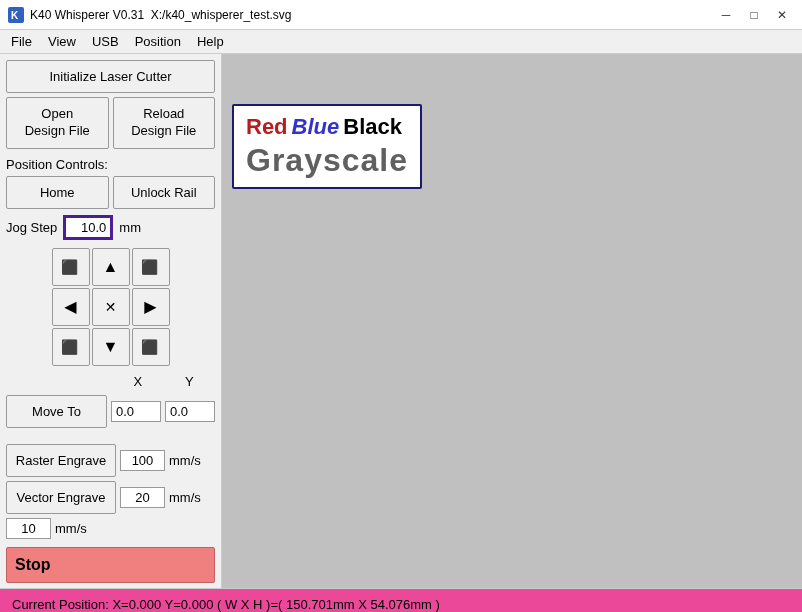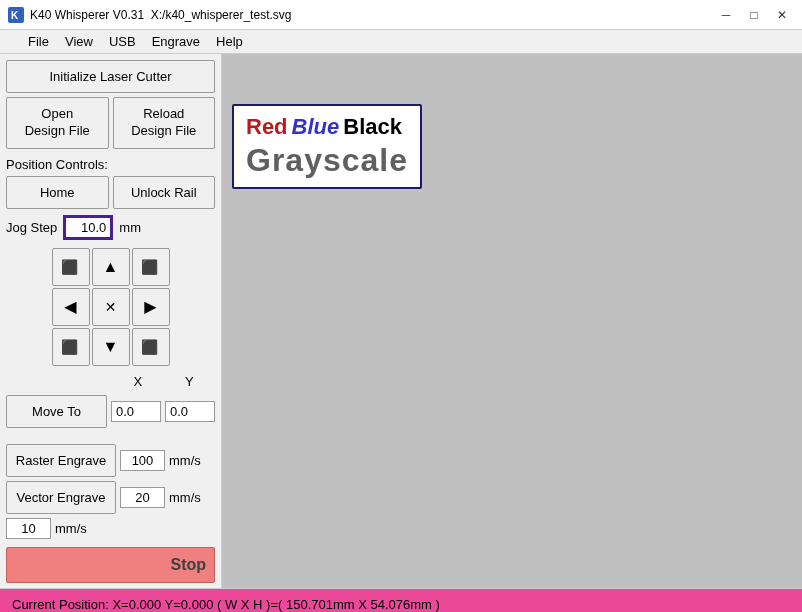--- a/index.html
+++ b/index.html
@@ -52,21 +52,21 @@
       align-items: center;
       justify-content: center;
       color: #333;
     }
 
     
     .menu-bar {
       background: #f0f0f0;
       display: flex;
       align-items: flex-end;
-      padding: 2px 20px;
+      padding: 2px 3px;
       height: 24px;
       border-bottom: 1px solid #ccc;
     }
     .menu-item {
       padding: 2px 8px;
       cursor: pointer;
       font-size: 13px;
       color: #000;
     }
 
@@ -213,22 +213,22 @@
     
     .stop-btn {
       width: 100%;
       background: #f08080;
       border: 1px solid #c06060;
       border-radius: 2px;
       cursor: pointer;
       padding: 8px;
       font-size: 16px;
       font-weight: bold;
-      text-align: right;
-      color: #404040;
+      text-align: left;
+      color: #000000;
       margin-top: 4px;
     }
 
     
     .canvas-area {
       flex: 1;
       background: #c0c0c0;
       position: relative;
       overflow: hidden;
     }
@@ -307,21 +307,21 @@
     <button class="title-bar-btn">─</button>
     <button class="title-bar-btn">□</button>
     <button class="title-bar-btn close">✕</button>
   </div>
 </div>
 
 <div class="menu-bar">
   <span class="menu-item">File</span>
   <span class="menu-item">View</span>
   <span class="menu-item">USB</span>
-  <span class="menu-item">Engrave</span>
+  <span class="menu-item">Position</span>
   <span class="menu-item">Help</span>
 </div>
 
 <div class="main-content">
 
   <div class="left-panel">
 
     <button class="btn btn-full">Initialize Laser Cutter</button>
 
     <div class="btn-row">

